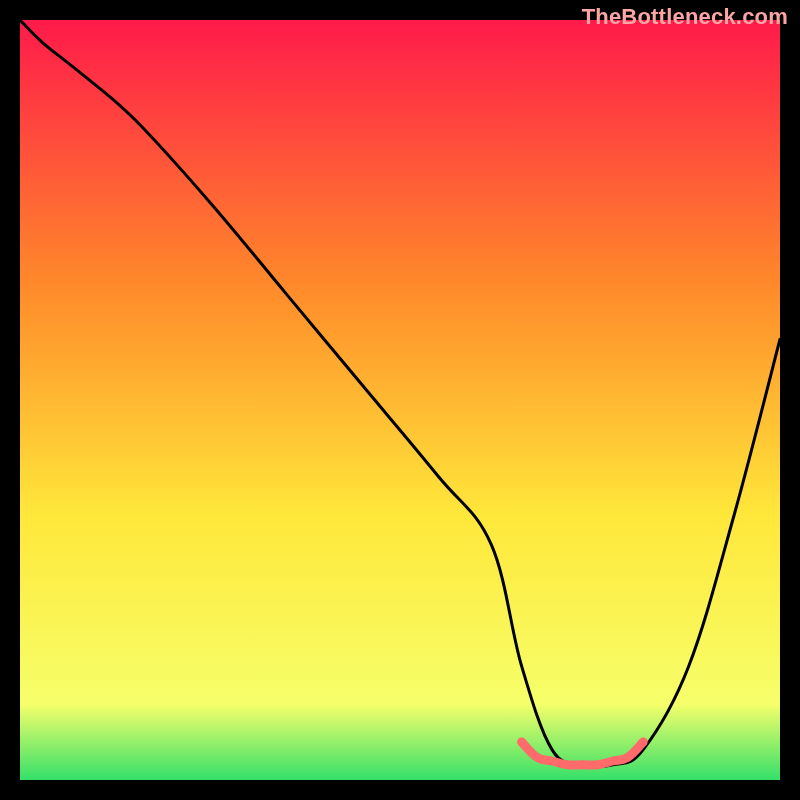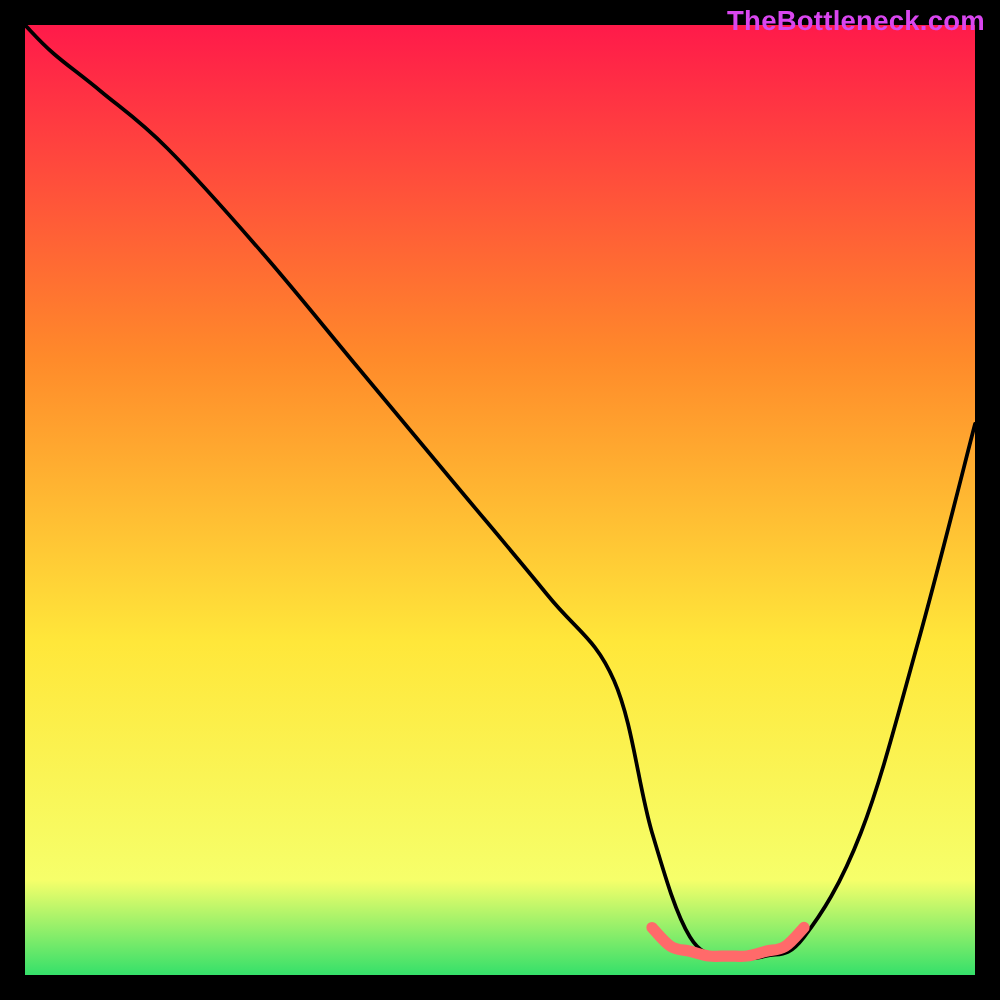--- a/index.html
+++ b/index.html
@@ -14,21 +14,21 @@
   .frame {
     position: absolute;
     left: 0; top: 0;
     width: 800px; height: 800px;
     background: #000;
   }
   .watermark {
     position: absolute;
     top: 4px;
     right: 12px;
-    color: #d946ef;
+    color: #fca5a5;
     font-size: 22px;
     font-weight: bold;
     letter-spacing: 0.2px;
     z-index: 10;
   }
   svg.plot {
     position: absolute;
     left: 20px;
     top: 20px;
     width: 760px;

